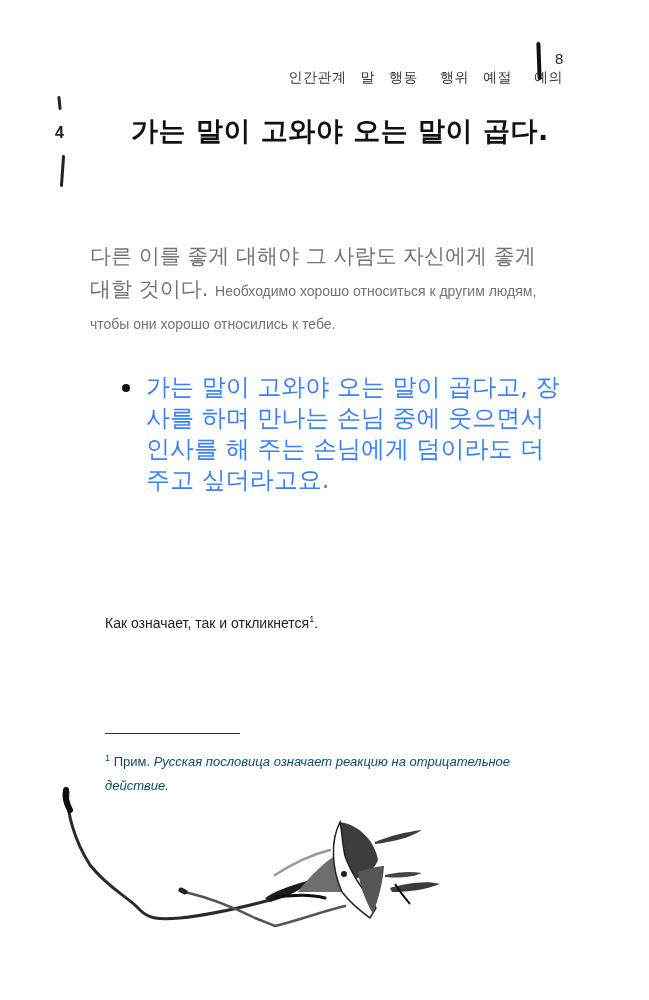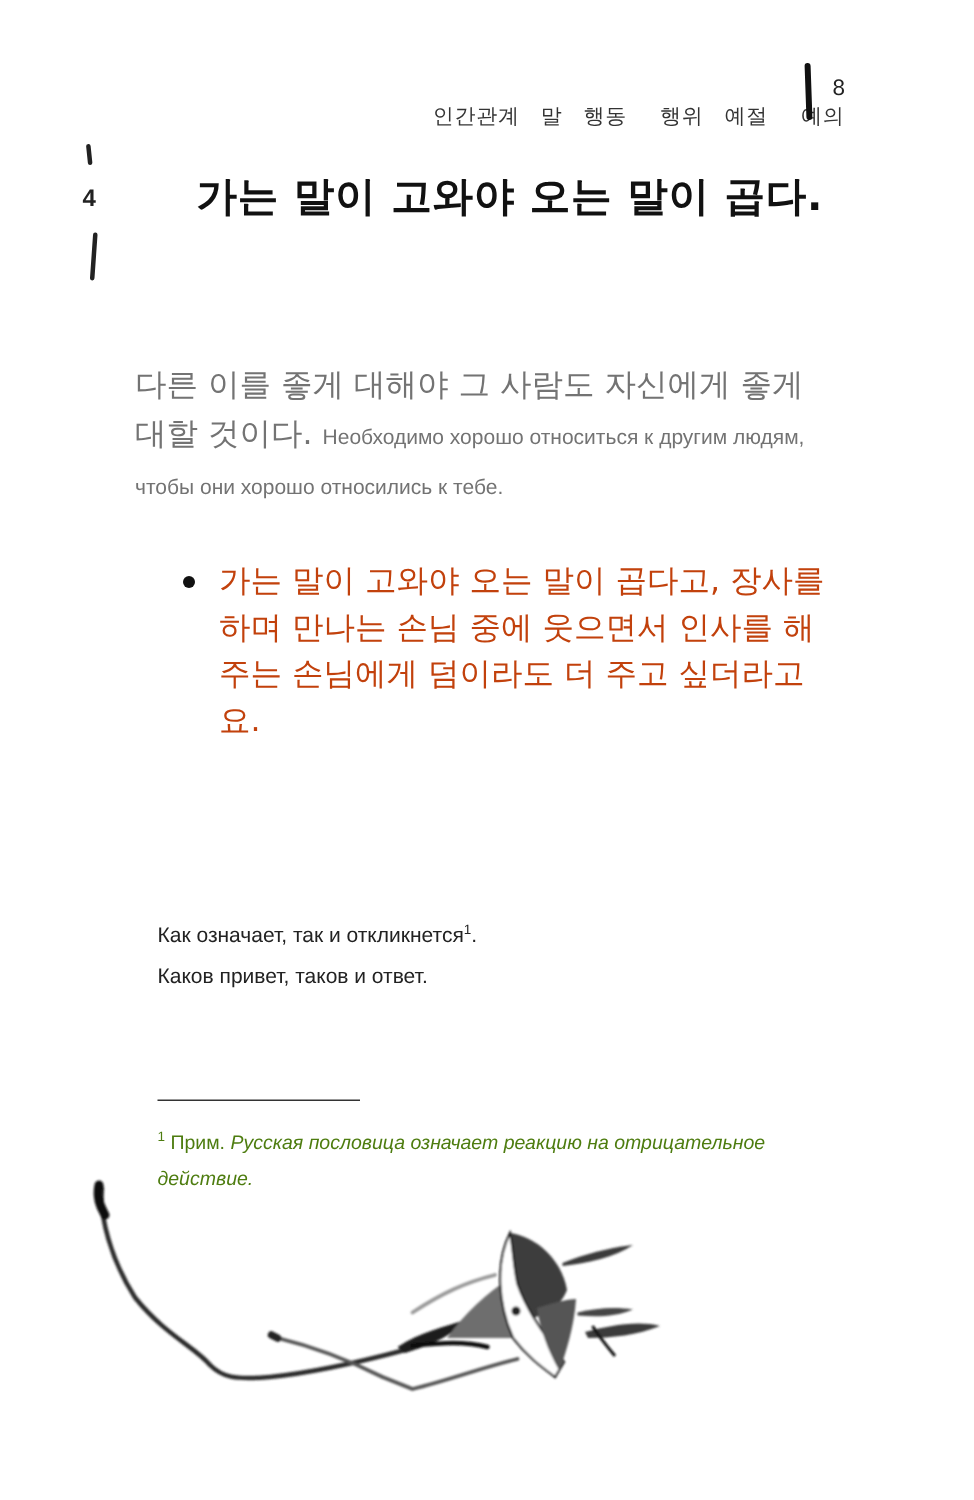--- a/index.html
+++ b/index.html
@@ -51,34 +51,34 @@
 
     .explanation {
       position: absolute; left: 90px; top: 240px; width: 452px;
       font-size: 21px; line-height: 33px; color: #737373;
     }
     .explanation .ru {
       font-family: "Liberation Sans", sans-serif; font-size: 14px; line-height: 21px;
     }
 
     .examples { position: absolute; left: 120px; top: 372px; width: 440px; list-style: none; margin: 0; padding: 0; }
-    .example { position: relative; padding-left: 26px; font-size: 21px; line-height: 31px; color: #c2410c; margin-bottom: 16px; }
+    .example { position: relative; padding-left: 26px; font-size: 24px; line-height: 31px; color: #3b82f6; margin-bottom: 16px; }
     .bullet {
       position: absolute; left: 2px; top: 12px; width: 8px; height: 8px; border-radius: 50%; background: #111;
     }
 
     .equivalents { position: absolute; left: 105px; top: 610px; width: 460px;
       font-family: "Liberation Sans", sans-serif; font-size: 14px; line-height: 27px; color: #222; }
     .equivalents .bold { font-weight: bold; }
     sup { font-size: 9px; line-height: 0; }
 
     .footnote-rule { position: absolute; left: 105px; top: 733px; width: 135px; height: 1px; background: #333; }
     .footnote {
       position: absolute; left: 105px; top: 750px; width: 450px;
-      font-family: "Liberation Sans", sans-serif; font-size: 13px; line-height: 24px; color: #4d7c0f;
+      font-family: "Liberation Sans", sans-serif; font-size: 13px; line-height: 24px; color: #0c4a6e;
     }
     .footnote .it { font-style: italic; }
 
     .illustration { position: absolute; left: 40px; top: 780px; width: 500px; height: 220px; }
   </style>
 </head>
 <body>
 
 <div class="page">
 
@@ -106,21 +106,20 @@
 
   <ul class="examples">
     <li class="example">
       <span class="bullet"></span>
       <span>가는 말이 고와야 오는 말이 곱다고, 장사를 하며 만나는 손님 중에 웃으면서 인사를 해 주는 손님에게 덤이라도 더 주고 싶더라고요.</span>
     </li>
   </ul>
 
   <div class="equivalents">
     <div><span>Как означает, так и откликнется</span><sup>1</sup><span>.</span></div>
-    <div>Каков привет, таков и ответ.</div>
   </div>
 
   <div class="footnote-rule"></div>
   <div class="footnote">
     <sup>1</sup>
     <span>Прим.</span>
     <span class="it">Русская пословица означает реакцию на отрицательное действие.</span>
   </div>
 
   <svg class="illustration" viewBox="0 0 500 220">

